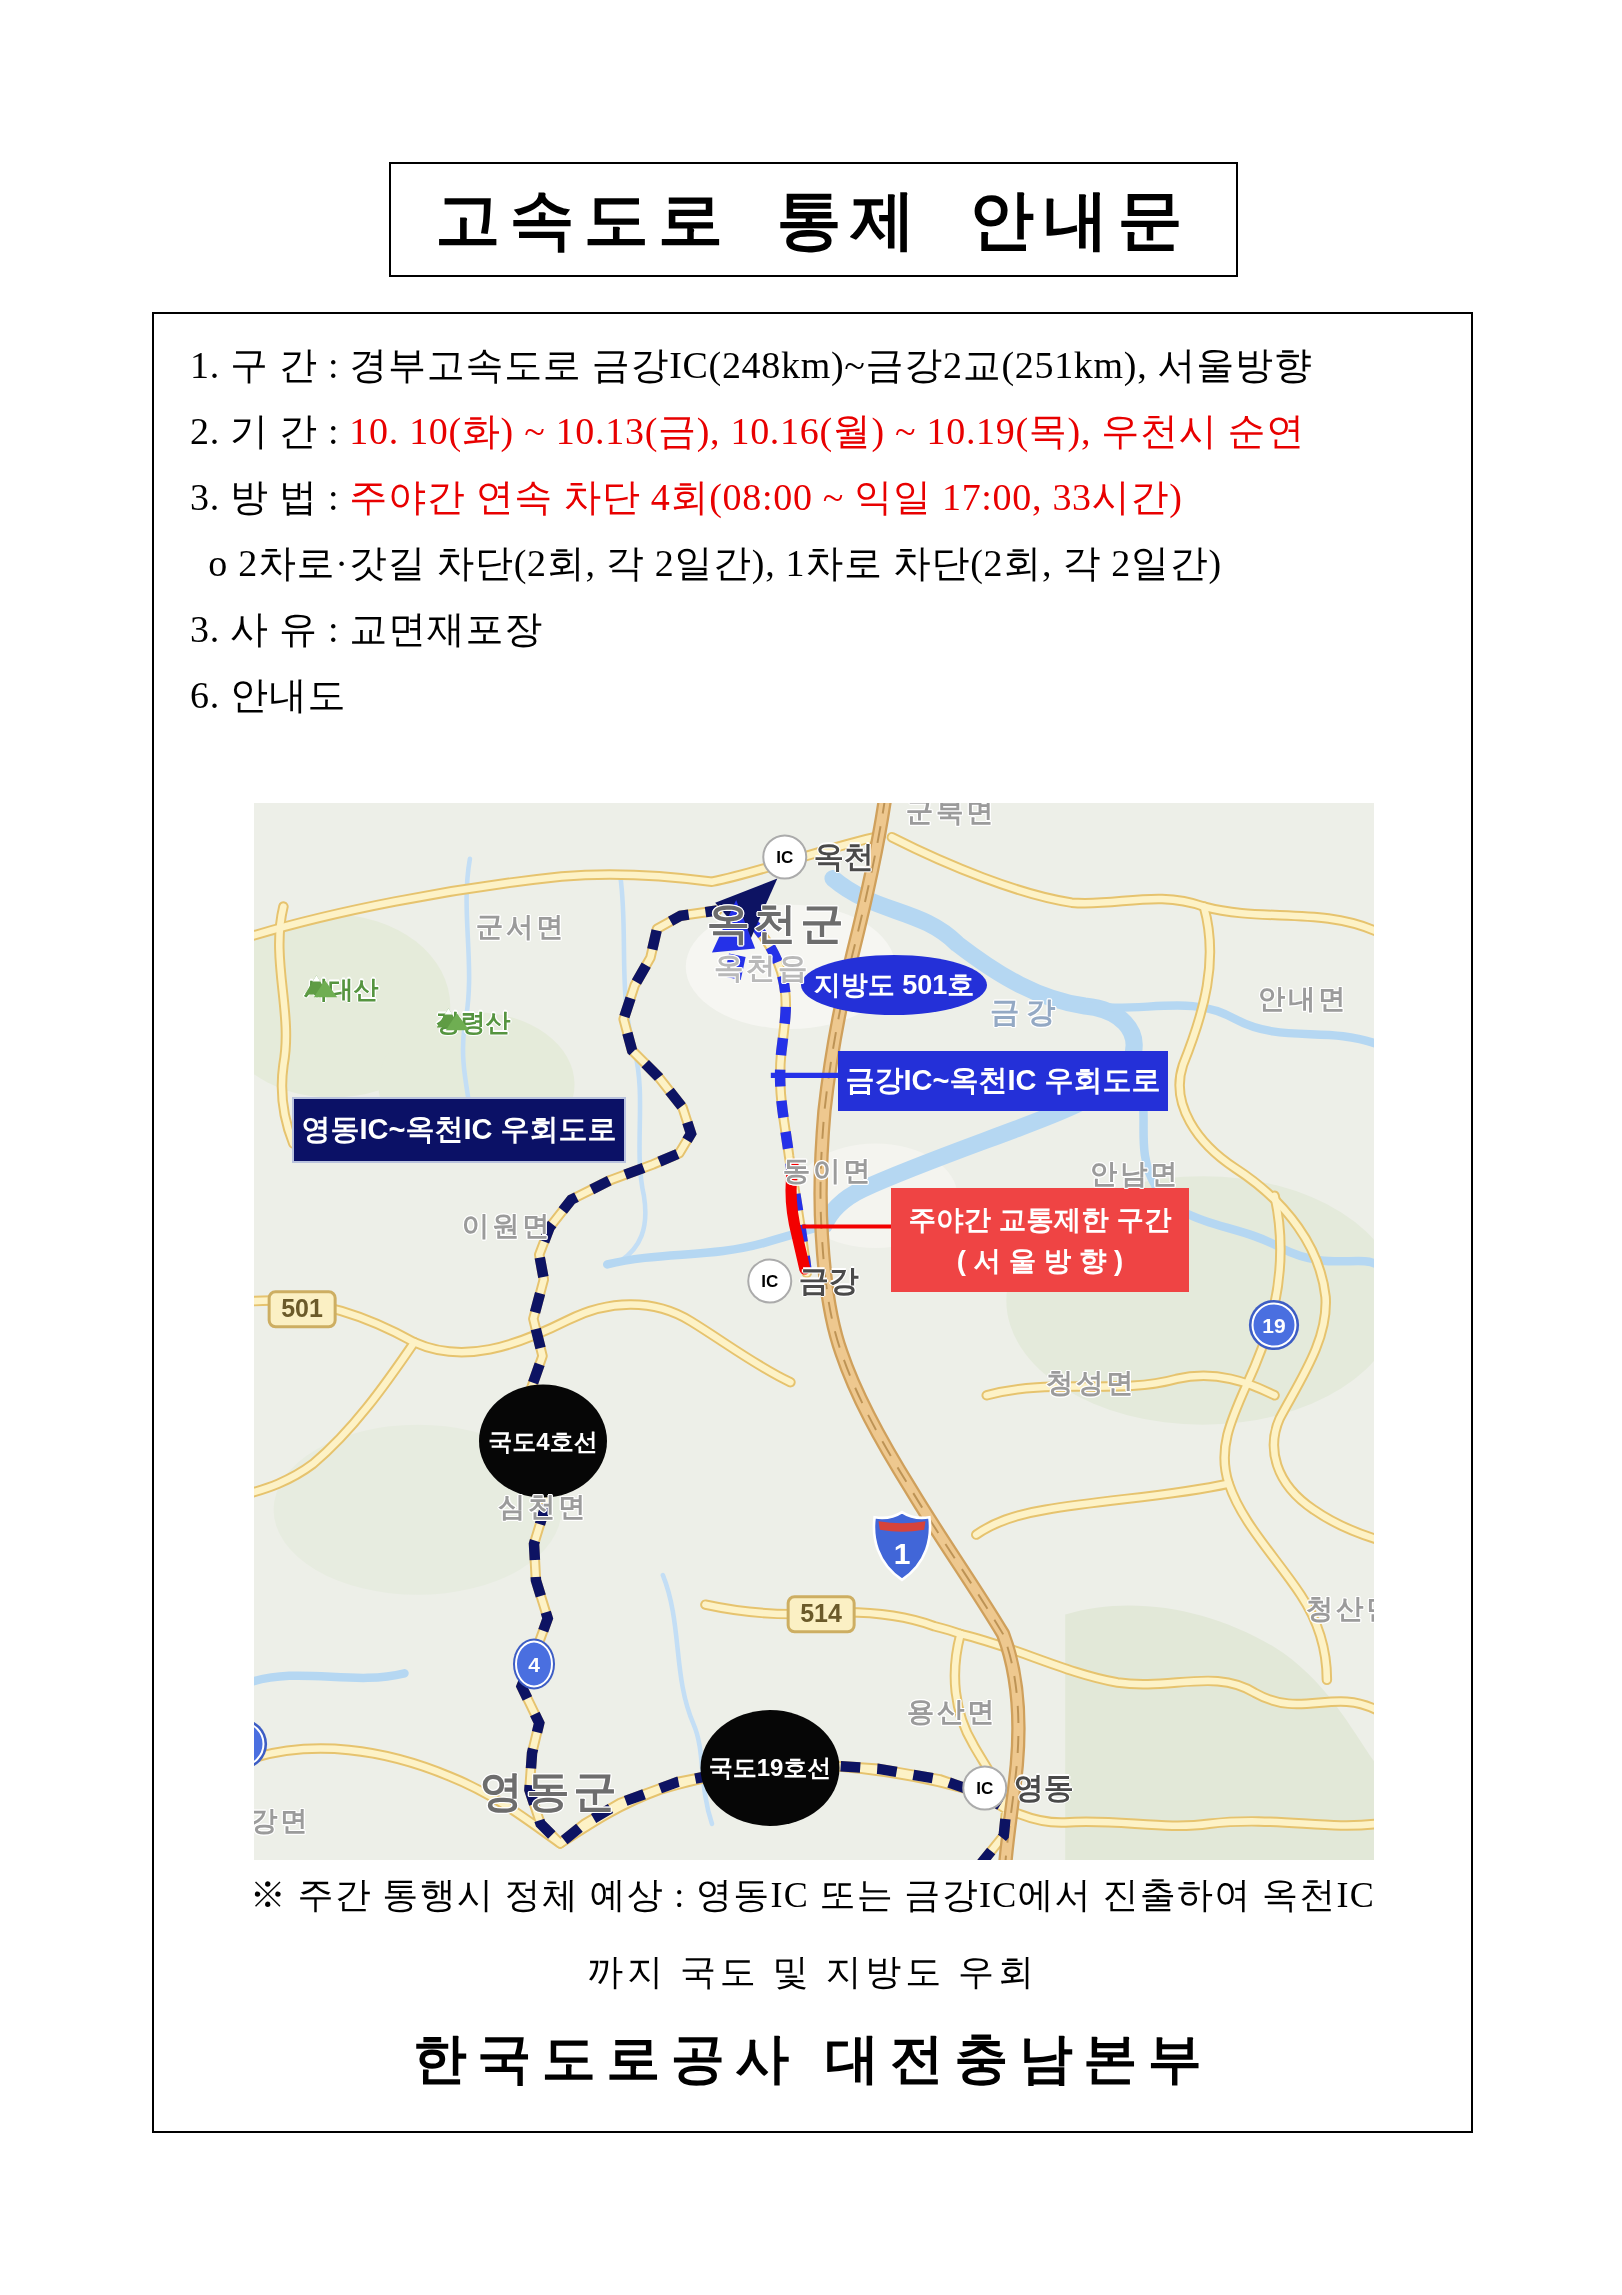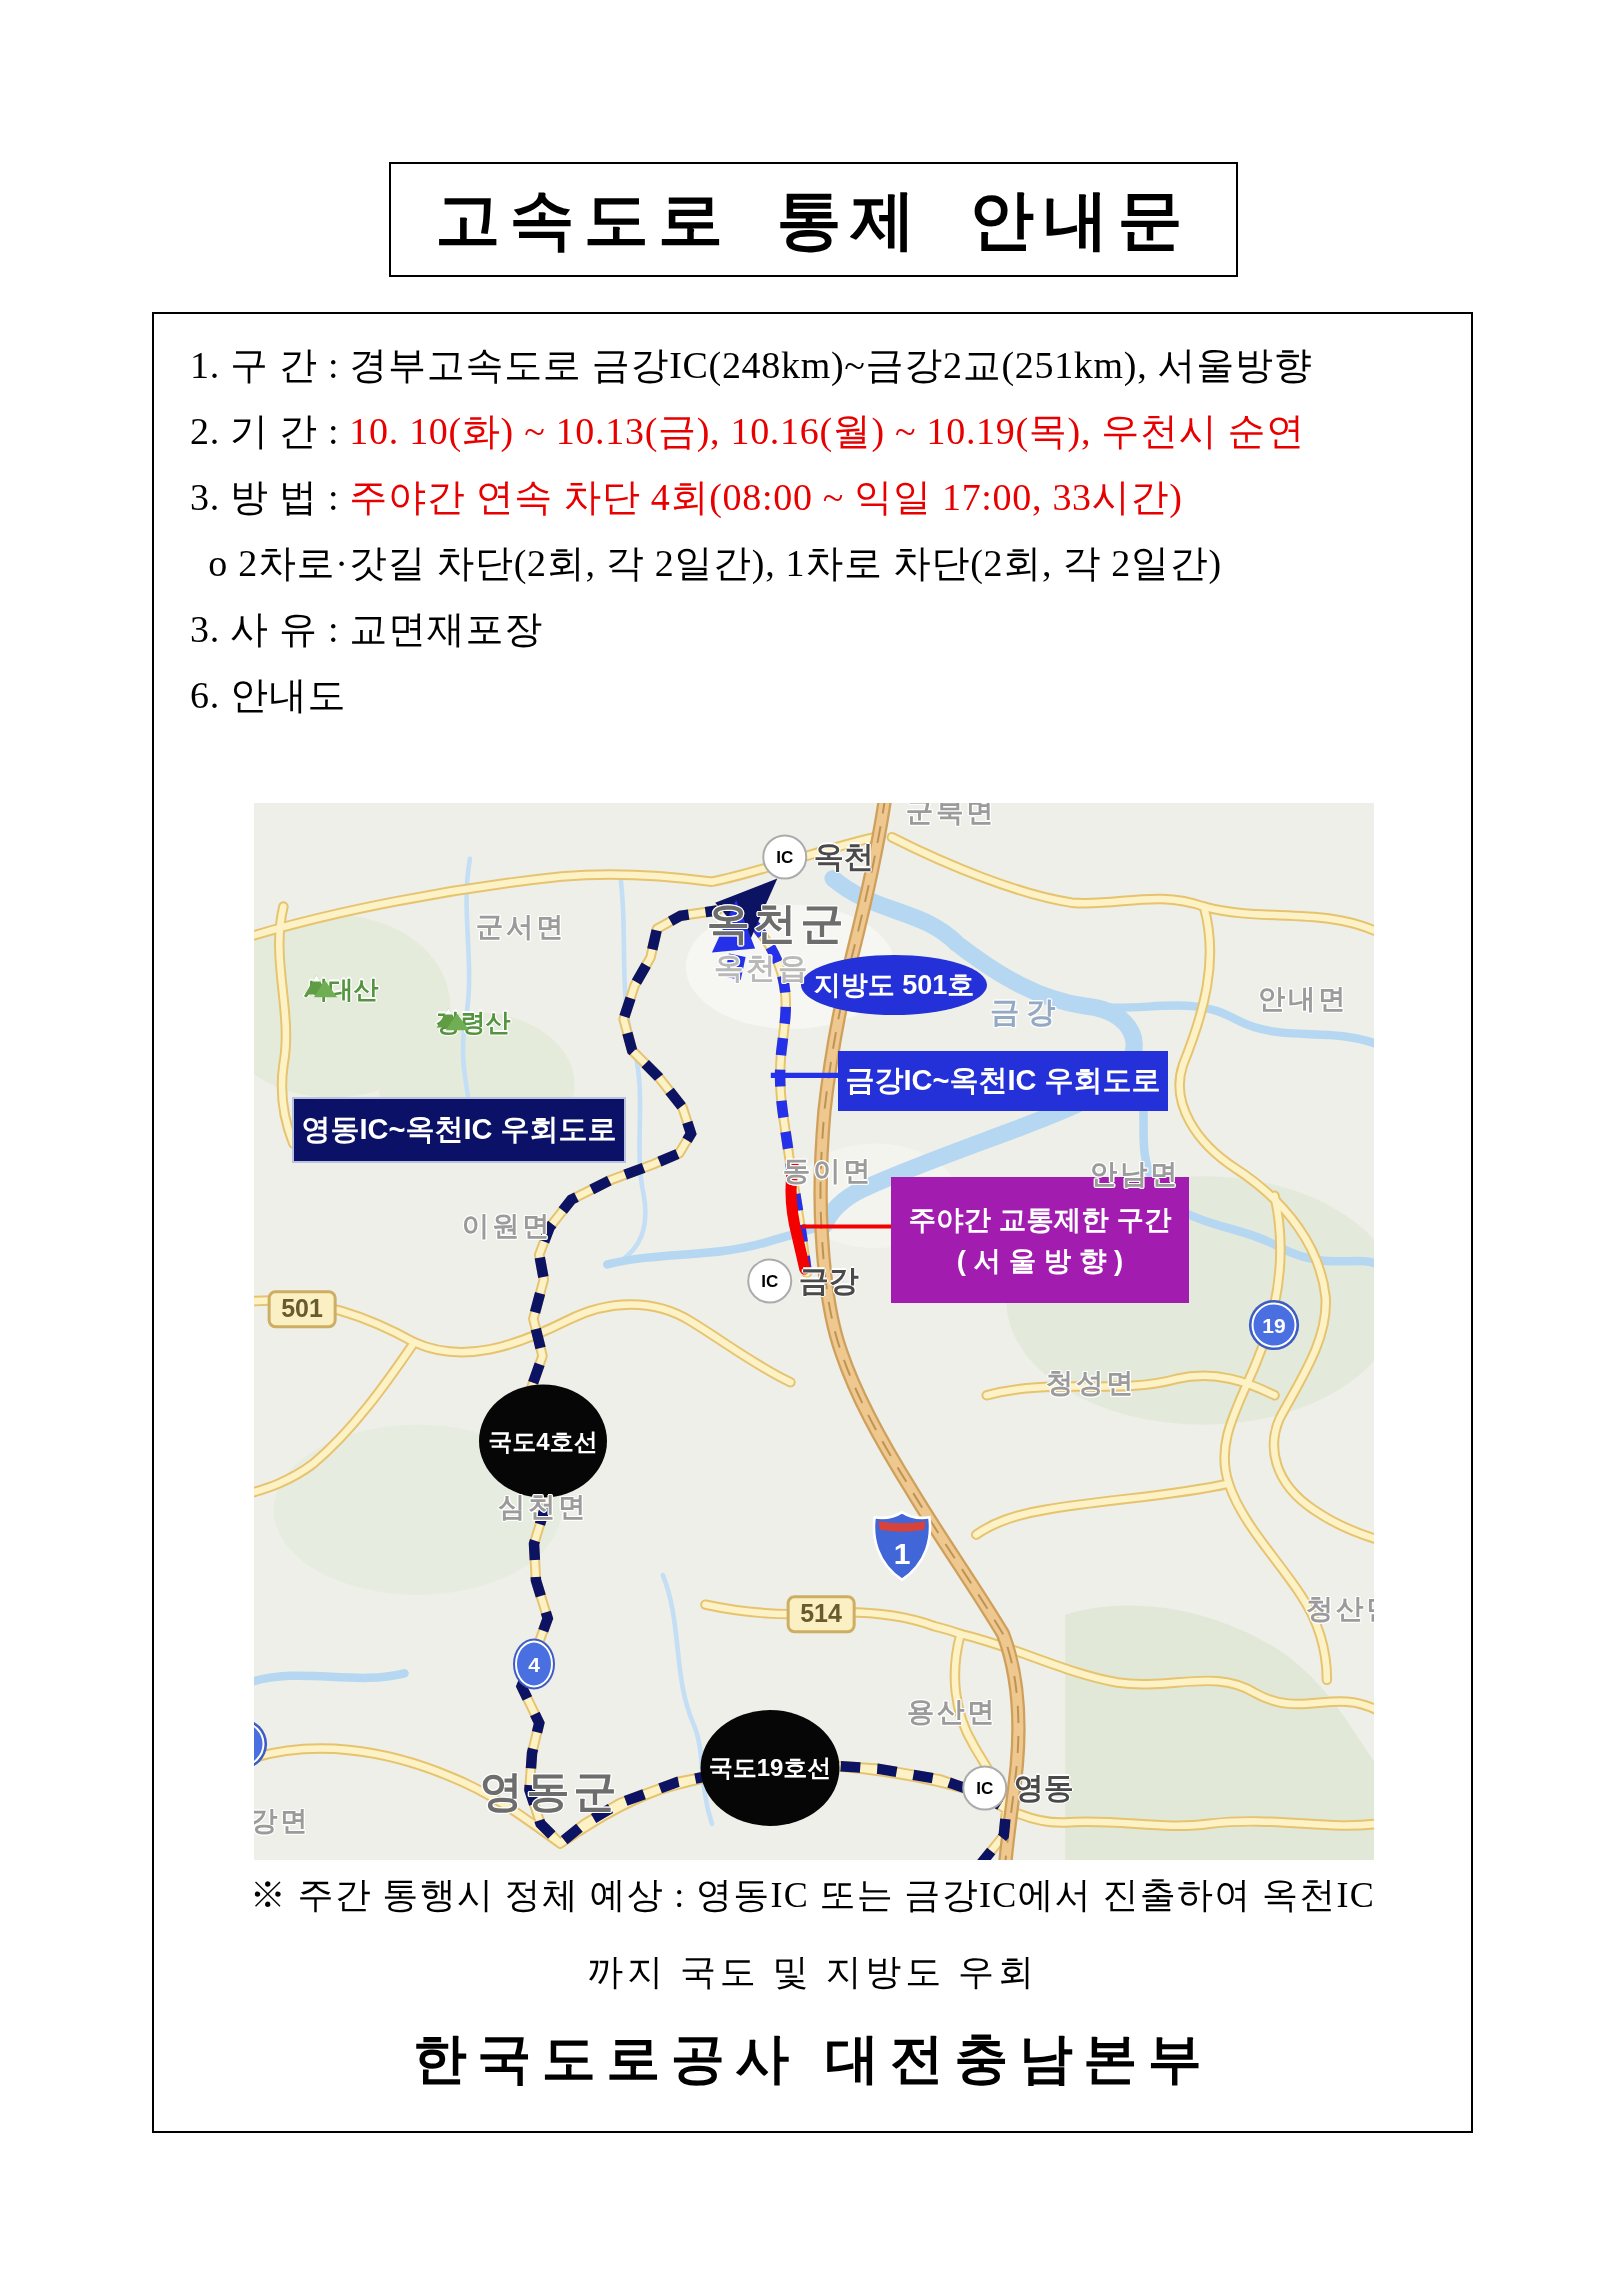--- a/index.html
+++ b/index.html
@@ -56,21 +56,21 @@
   .b4{position:absolute;transform:translate(-50%,-50%);width:34px;height:43px;border-radius:50%;
       background:#4a6fe0;border:2.6px solid #fff;box-shadow:0 0 0 2px #3d5dc4;color:#fff;font-weight:bold;
       font-size:21px;display:flex;align-items:center;justify-content:center;}
   .bshield{position:absolute;transform:translate(-50%,-50%);}
   
   .ov{position:absolute;transform:translate(-50%,-50%);color:#fff;font-weight:bold;text-align:center;
       display:flex;flex-direction:column;align-items:center;justify-content:center;white-space:nowrap;}
   #ov-jibangdo{left:640px;top:182px;width:186px;height:60px;background:#2430d8;border-radius:50%;font-size:27px;}
   #ov-geumgang{left:749px;top:278px;width:330px;height:60px;background:#2430d8;font-size:29px;}
   #ov-yeongdong{left:205px;top:327px;width:330px;height:62px;background:#0b1166;border:2.6px solid #b9c2dd;font-size:29px;}
-  #ov-control{left:786px;top:437px;width:298px;height:126px;background:#a21caf;font-size:27.5px;line-height:41px;justify-content:center;}
+  #ov-control{left:786px;top:437px;width:298px;height:104px;background:#ef4444;font-size:27.5px;line-height:41px;justify-content:center;}
   #ov-gukdo4{left:289px;top:638px;width:128px;height:113px;background:#060606;border-radius:50%;font-size:24px;}
   #ov-gukdo19{left:516px;top:965px;width:139px;height:116px;background:#060606;border-radius:50%;font-size:24px;}
   
   .note{position:absolute;left:0;top:1557px;width:100%;text-align:center;font-size:36px;letter-spacing:1.3px;}
   .note .note2{margin-top:27.5px;letter-spacing:3.9px;}
   .company{position:absolute;left:0;top:1709px;width:100%;text-align:center;
            font-family:"Liberation Sans", sans-serif;font-weight:bold;font-size:54px;letter-spacing:10.5px;}
 </style>
 </head>
 <body>

